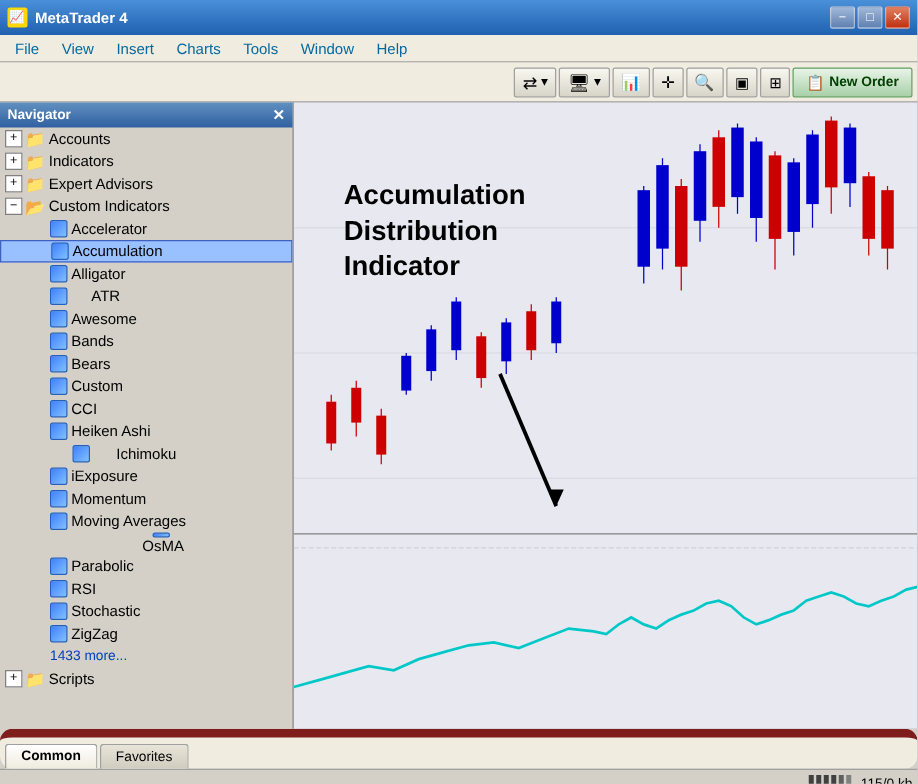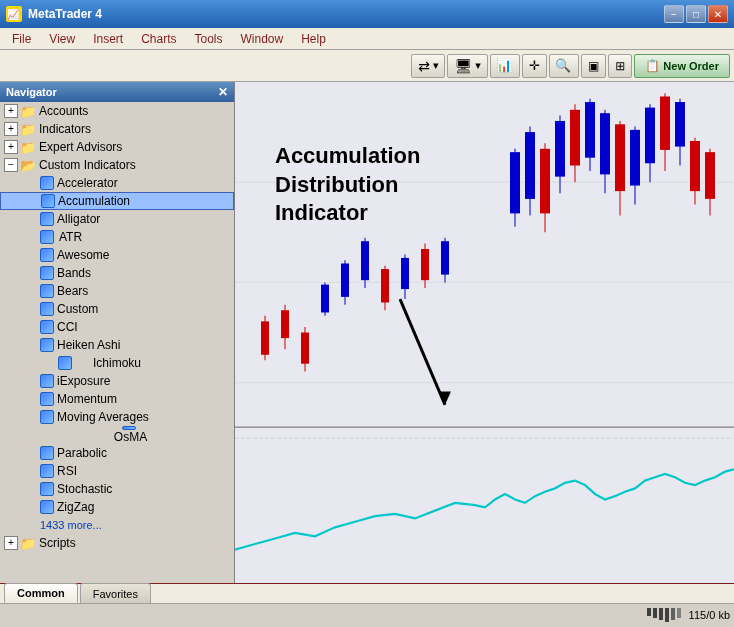--- a/index.html
+++ b/index.html
@@ -36,21 +36,21 @@
       align-items: center;
       padding: 0 4px;
       border-bottom: 1px solid #a0a0a0;
       gap: 2px;
     }
     .menu-item {
       padding: 2px 8px;
       cursor: pointer;
       border-radius: 2px;
       font-size: 12px;
-      color: #7f1d1d;
+      color: #0369a1;
     }
 
     
     .toolbar {
       height: 32px;
       background: #f0ece0;
       display: flex;
       align-items: center;
       padding: 2px 4px;
       border-bottom: 1px solid #a0a0a0;
@@ -127,26 +127,27 @@
     .indicator-icon {
       width: 14px;
       height: 14px;
       background: linear-gradient(135deg, #4080ff, #80c0ff);
       border-radius: 2px;
       border: 1px solid #2060c0;
     }
 
     
     .bottom-tabs {
-      height: 20px;
+      height: 32px;
       background: #f0ece0;
       display: flex;
       align-items: flex-end;
-      border-top: 1px solid #7f1d1d;
+      border-top: 7px solid #7f1d1d;
       padding: 0 4px;
+      border-radius: 10px;
     }
     .tab {
       height: 20px;
       padding: 0 12px;
       border: 1px solid #a0a0a0;
       border-bottom: none;
       background: linear-gradient(to bottom, #e8e4d8, #d0ccc0);
       cursor: pointer;
       display: flex;
       align-items: center;
@@ -340,21 +341,21 @@
 
         <div class="tree-item" style="padding-left: 24px;">
           <span class="tree-indent"></span>
           <div class="indicator-icon"></div>
           <span style="margin-left:3px;">Alligator</span>
         </div>
 
         <div class="tree-item" style="padding-left: 24px;">
           <span class="tree-indent"></span>
           <div class="indicator-icon"></div>
-          <span style="margin-left:5px;">ATR</span>
+          <span style="margin-left:19px;">ATR</span>
         </div>
 
         <div class="tree-item" style="padding-left: 24px;">
           <span class="tree-indent"></span>
           <div class="indicator-icon"></div>
           <span style="margin-left:3px;">Awesome</span>
         </div>
 
         <div class="tree-item" style="padding-left: 24px;">
           <span class="tree-indent"></span>

